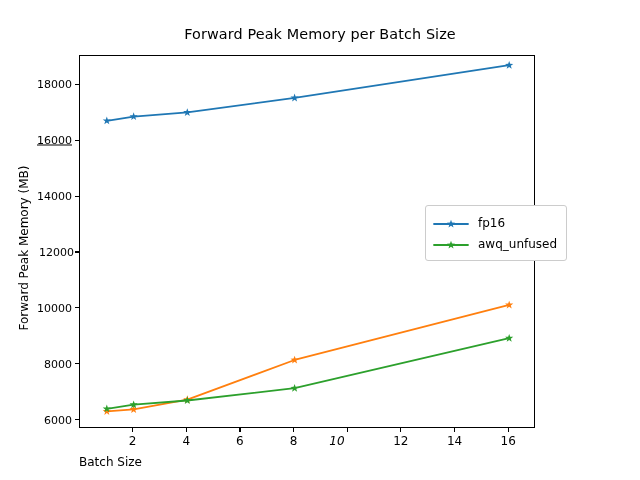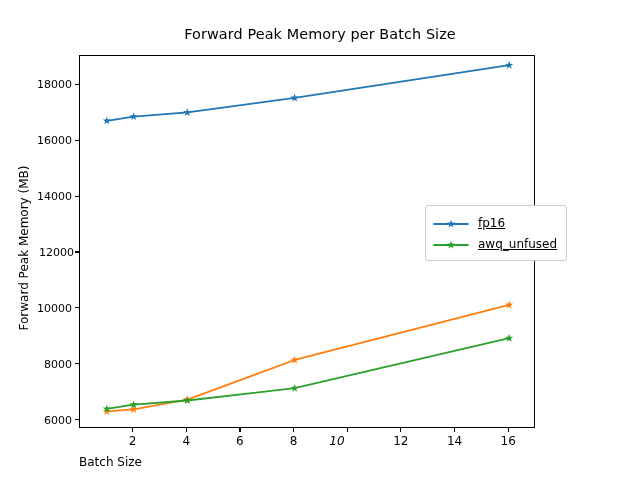--- a/index.html
+++ b/index.html
@@ -115,21 +115,20 @@
   .legend-swatch {
     width: 36px;
     height: 14px;
     margin-right: 9px;
     flex: 0 0 auto;
   }
   .legend-label {
     font-size: 12px;
     color: #000000;
     white-space: nowrap;
-    text-decoration: underline;
   }
 </style>
 </head>
 <body>
 
 <div id="figure">
 
   <div id="chart-title">Forward Peak Memory per Batch Size</div>
 
   <div id="yaxis-label-wrap">
@@ -140,21 +139,21 @@
       <div class="ytick-label" style="top: 419.618px; right: 568px;">6000</div>
       <div class="ytick-mark" style="top: 419.118px; left: 75px;"></div>
       <div class="ytick-label" style="top: 363.738px; right: 568px;">8000</div>
       <div class="ytick-mark" style="top: 363.238px; left: 75px;"></div>
       <div class="ytick-label" style="top: 307.858px; right: 568px;">10000</div>
       <div class="ytick-mark" style="top: 307.358px; left: 75px;"></div>
       <div class="ytick-label" style="top: 251.978px; right: 566px;">12000</div>
       <div class="ytick-mark" style="top: 251.478px; left: 75px;"></div>
       <div class="ytick-label" style="top: 196.097px; right: 568px;">14000</div>
       <div class="ytick-mark" style="top: 195.597px; left: 75px;"></div>
-      <div class="ytick-label" style="top: 140.217px; right: 568px;">16000</div>
+      <div class="ytick-label" style="top: 140.217px; right: 568px; text-decoration: underline;">16000</div>
       <div class="ytick-mark" style="top: 139.717px; left: 75px;"></div>
       <div class="ytick-label" style="top: 84.3371px; right: 568px;">18000</div>
       <div class="ytick-mark" style="top: 83.8371px; left: 75px;"></div>
     </div>
   <div id="xtick-labels">
       <div class="xtick-label" style="left: 132.647px;">2</div>
       <div class="xtick-mark" style="left: 132.147px;"></div>
       <div class="xtick-label" style="left: 186.294px;">4</div>
       <div class="xtick-mark" style="left: 185.794px;"></div>
       <div class="xtick-label" style="left: 239.941px;">6</div>

